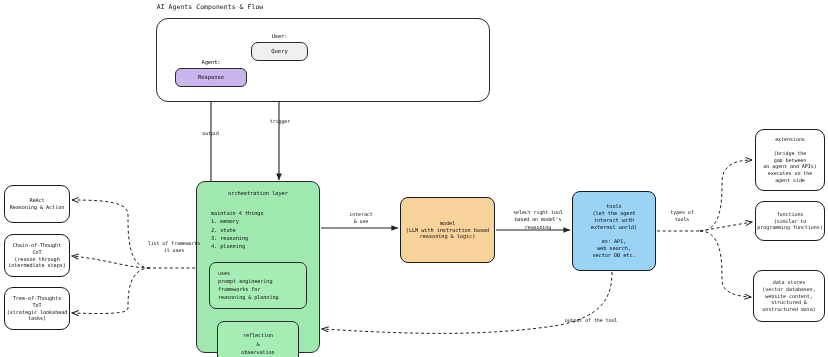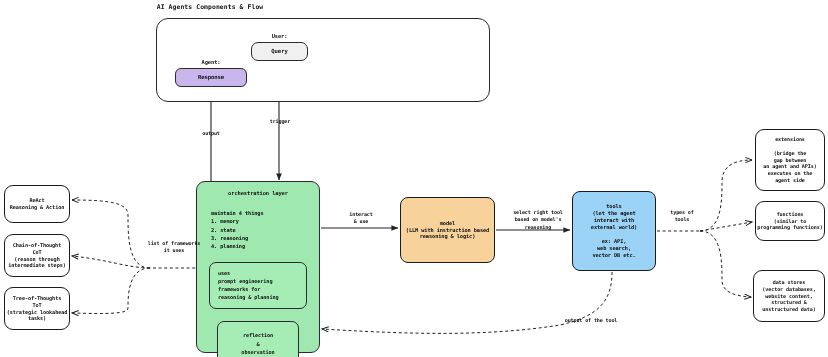--- a/index.html
+++ b/index.html
@@ -12,21 +12,20 @@
     height: 357px;
     position: relative;
     font-family: "DejaVu Sans Mono", "Liberation Mono", monospace;
     overflow: hidden;
   }
   #canvas {
     position: absolute;
     left: 0; top: 0;
     width: 828px;
     height: 357px;
-    font-weight: bold;
   }
   .svg-layer {
     position: absolute;
     left: 0; top: 0;
     width: 828px;
     height: 357px;
     pointer-events: none;
   }
   .node {
     position: absolute;

